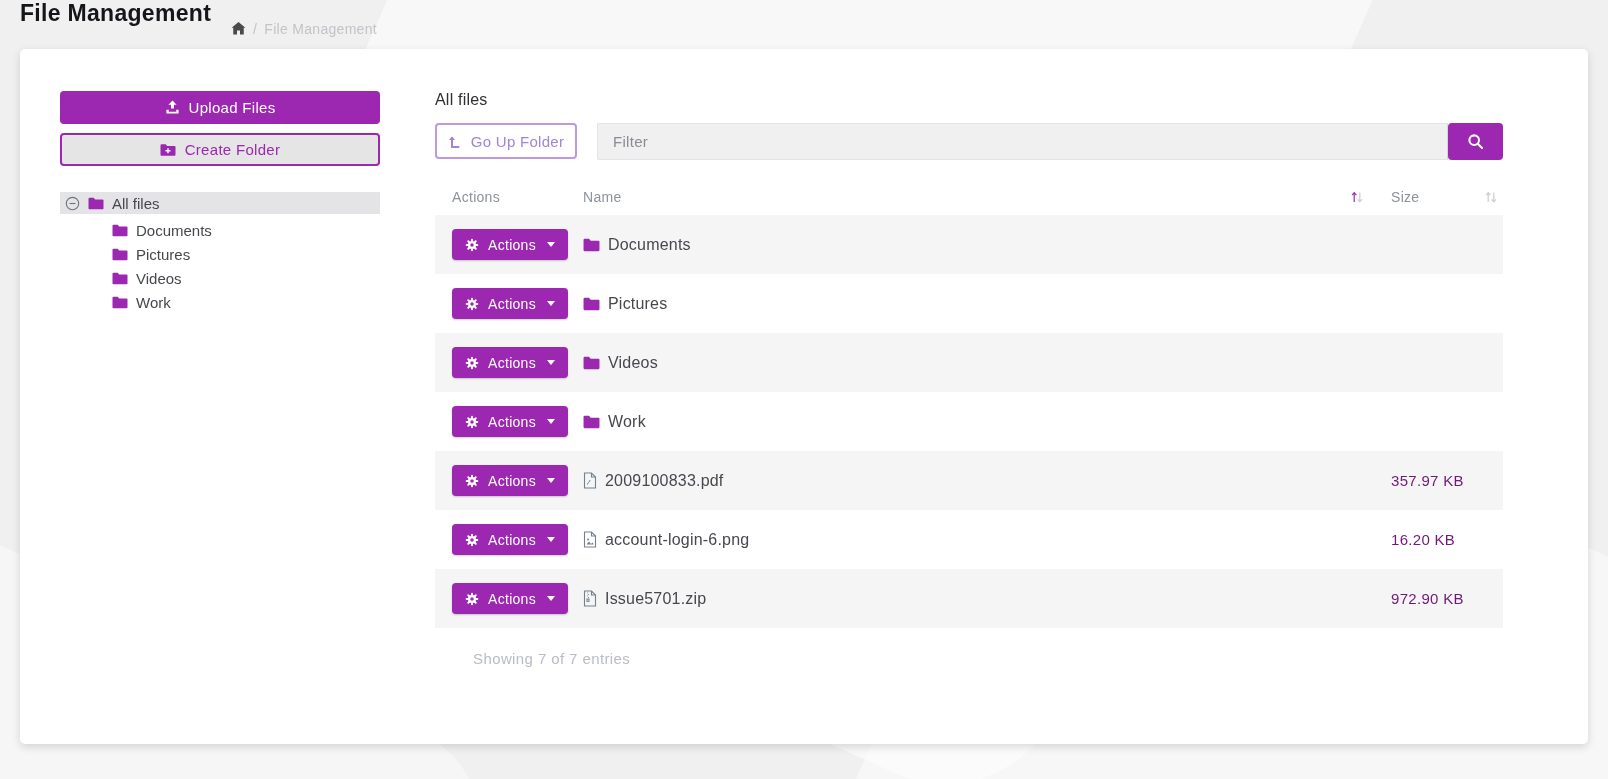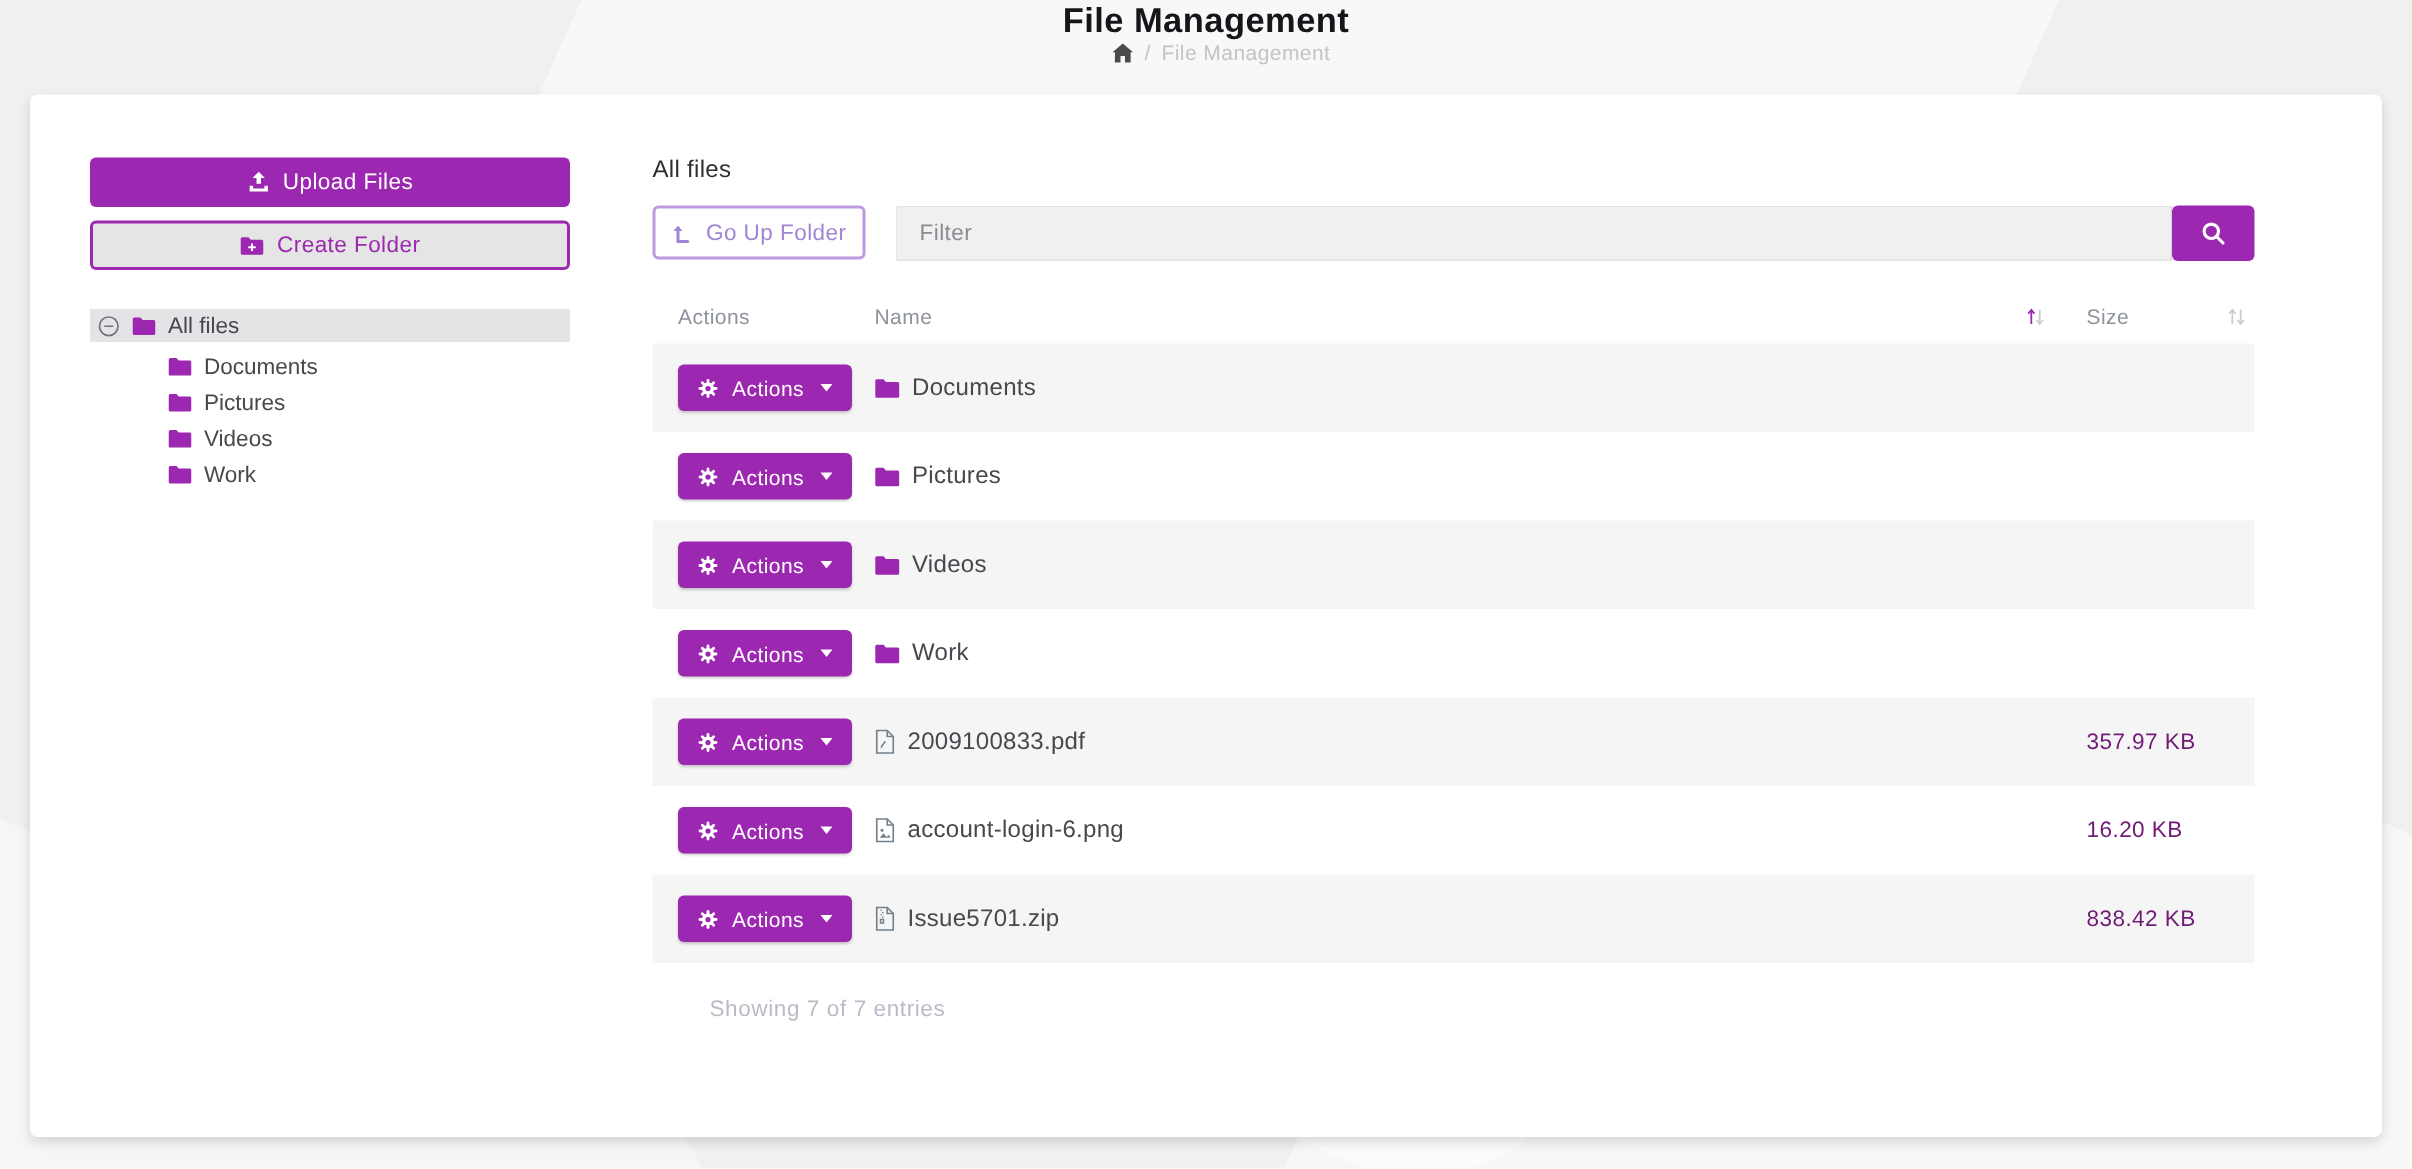--- a/index.html
+++ b/index.html
@@ -11,28 +11,28 @@
     overflow:hidden;
     color:#4a4a4a;
   }
   
   .bg-swoosh { position:absolute; background:rgba(255,255,255,0.55); pointer-events:none; }
   .bg-swoosh.s1 { width:900px; height:1400px; left:430px; top:-700px; transform:rotate(24deg); border-radius:120px; }
   .bg-swoosh.s2 { width:1200px; height:900px; right:-420px; bottom:-640px; transform:rotate(24deg); border-radius:120px; background:rgba(255,255,255,0.45); }
   .bg-swoosh.s3 { width:700px; height:500px; left:-260px; bottom:-330px; transform:rotate(24deg); border-radius:100px; background:rgba(255,255,255,0.4); }
 
   
-  .page-header { position:absolute; top:0; left:0; right:0; height:57px; display:flex; align-items:center; padding:0 20px;flex-direction:column; }
+  .page-header { position:absolute; top:0; left:0; right:0; height:57px; display:flex; padding:0 20px; }
   .page-title { font-size:23px; font-weight:700; color:#15161a; letter-spacing:0.3px; }
   .breadcrumb { display:flex; align-items:center; margin-left:20px; gap:7px; font-size:14px; color:#c3c3c8; letter-spacing:0.3px; }
   .breadcrumb .home-ic { color:#4a4a4a; display:flex; }
 
   
   .card {
-    position:absolute; left:20px; top:63px; width:1568px; height:695px;
+    position:absolute; left:20px; top:49px; width:1568px; height:695px;
     background:#ffffff; border-radius:5px;
     box-shadow:0 3px 8px rgba(0,0,0,0.14);
     padding:42px 40px;
     display:flex;
   }
 
   
   .sidebar { width:320px; flex:0 0 320px; margin-right:55px; }
   .btn { border:none; cursor:pointer; font-family:inherit; display:flex; align-items:center; justify-content:center; gap:9px; border-radius:4px; }
   .btn-upload { width:100%; height:33px; background:#9c27b0; color:#fff; font-size:15px; letter-spacing:0.3px; margin-bottom:9px; }
@@ -437,19 +437,19 @@
           <span class="ic">
               <svg width="14" height="17" viewBox="0 0 14 17" fill="none" stroke="#74808c" stroke-width="1.1">
                 <path d="M1.5 1 L8.5 1 L12.5 5 L12.5 16 L1.5 16 Z"></path>
                 <path d="M8.5 1 L8.5 5 L12.5 5"></path>
                 <path d="M4.5 2.5 L4.5 3.3 M5.5 4 L5.5 4.8 M4.5 5.5 L4.5 6.3 M5.5 7 L5.5 7.8" stroke-width="1"></path>
                 <rect x="4" y="9" width="2" height="2.4" stroke-width="1"></rect>
               </svg>
             </span>
           <span>Issue5701.zip</span>
         </div>
-        <div class="cell-size">838.42 KB</div>
+        <div class="cell-size">972.90 KB</div>
       </div>
 
       <div class="table-footer">Showing 7 of 7 entries</div>
     </div>
   </div>
 </div>
 
 </body></html>

